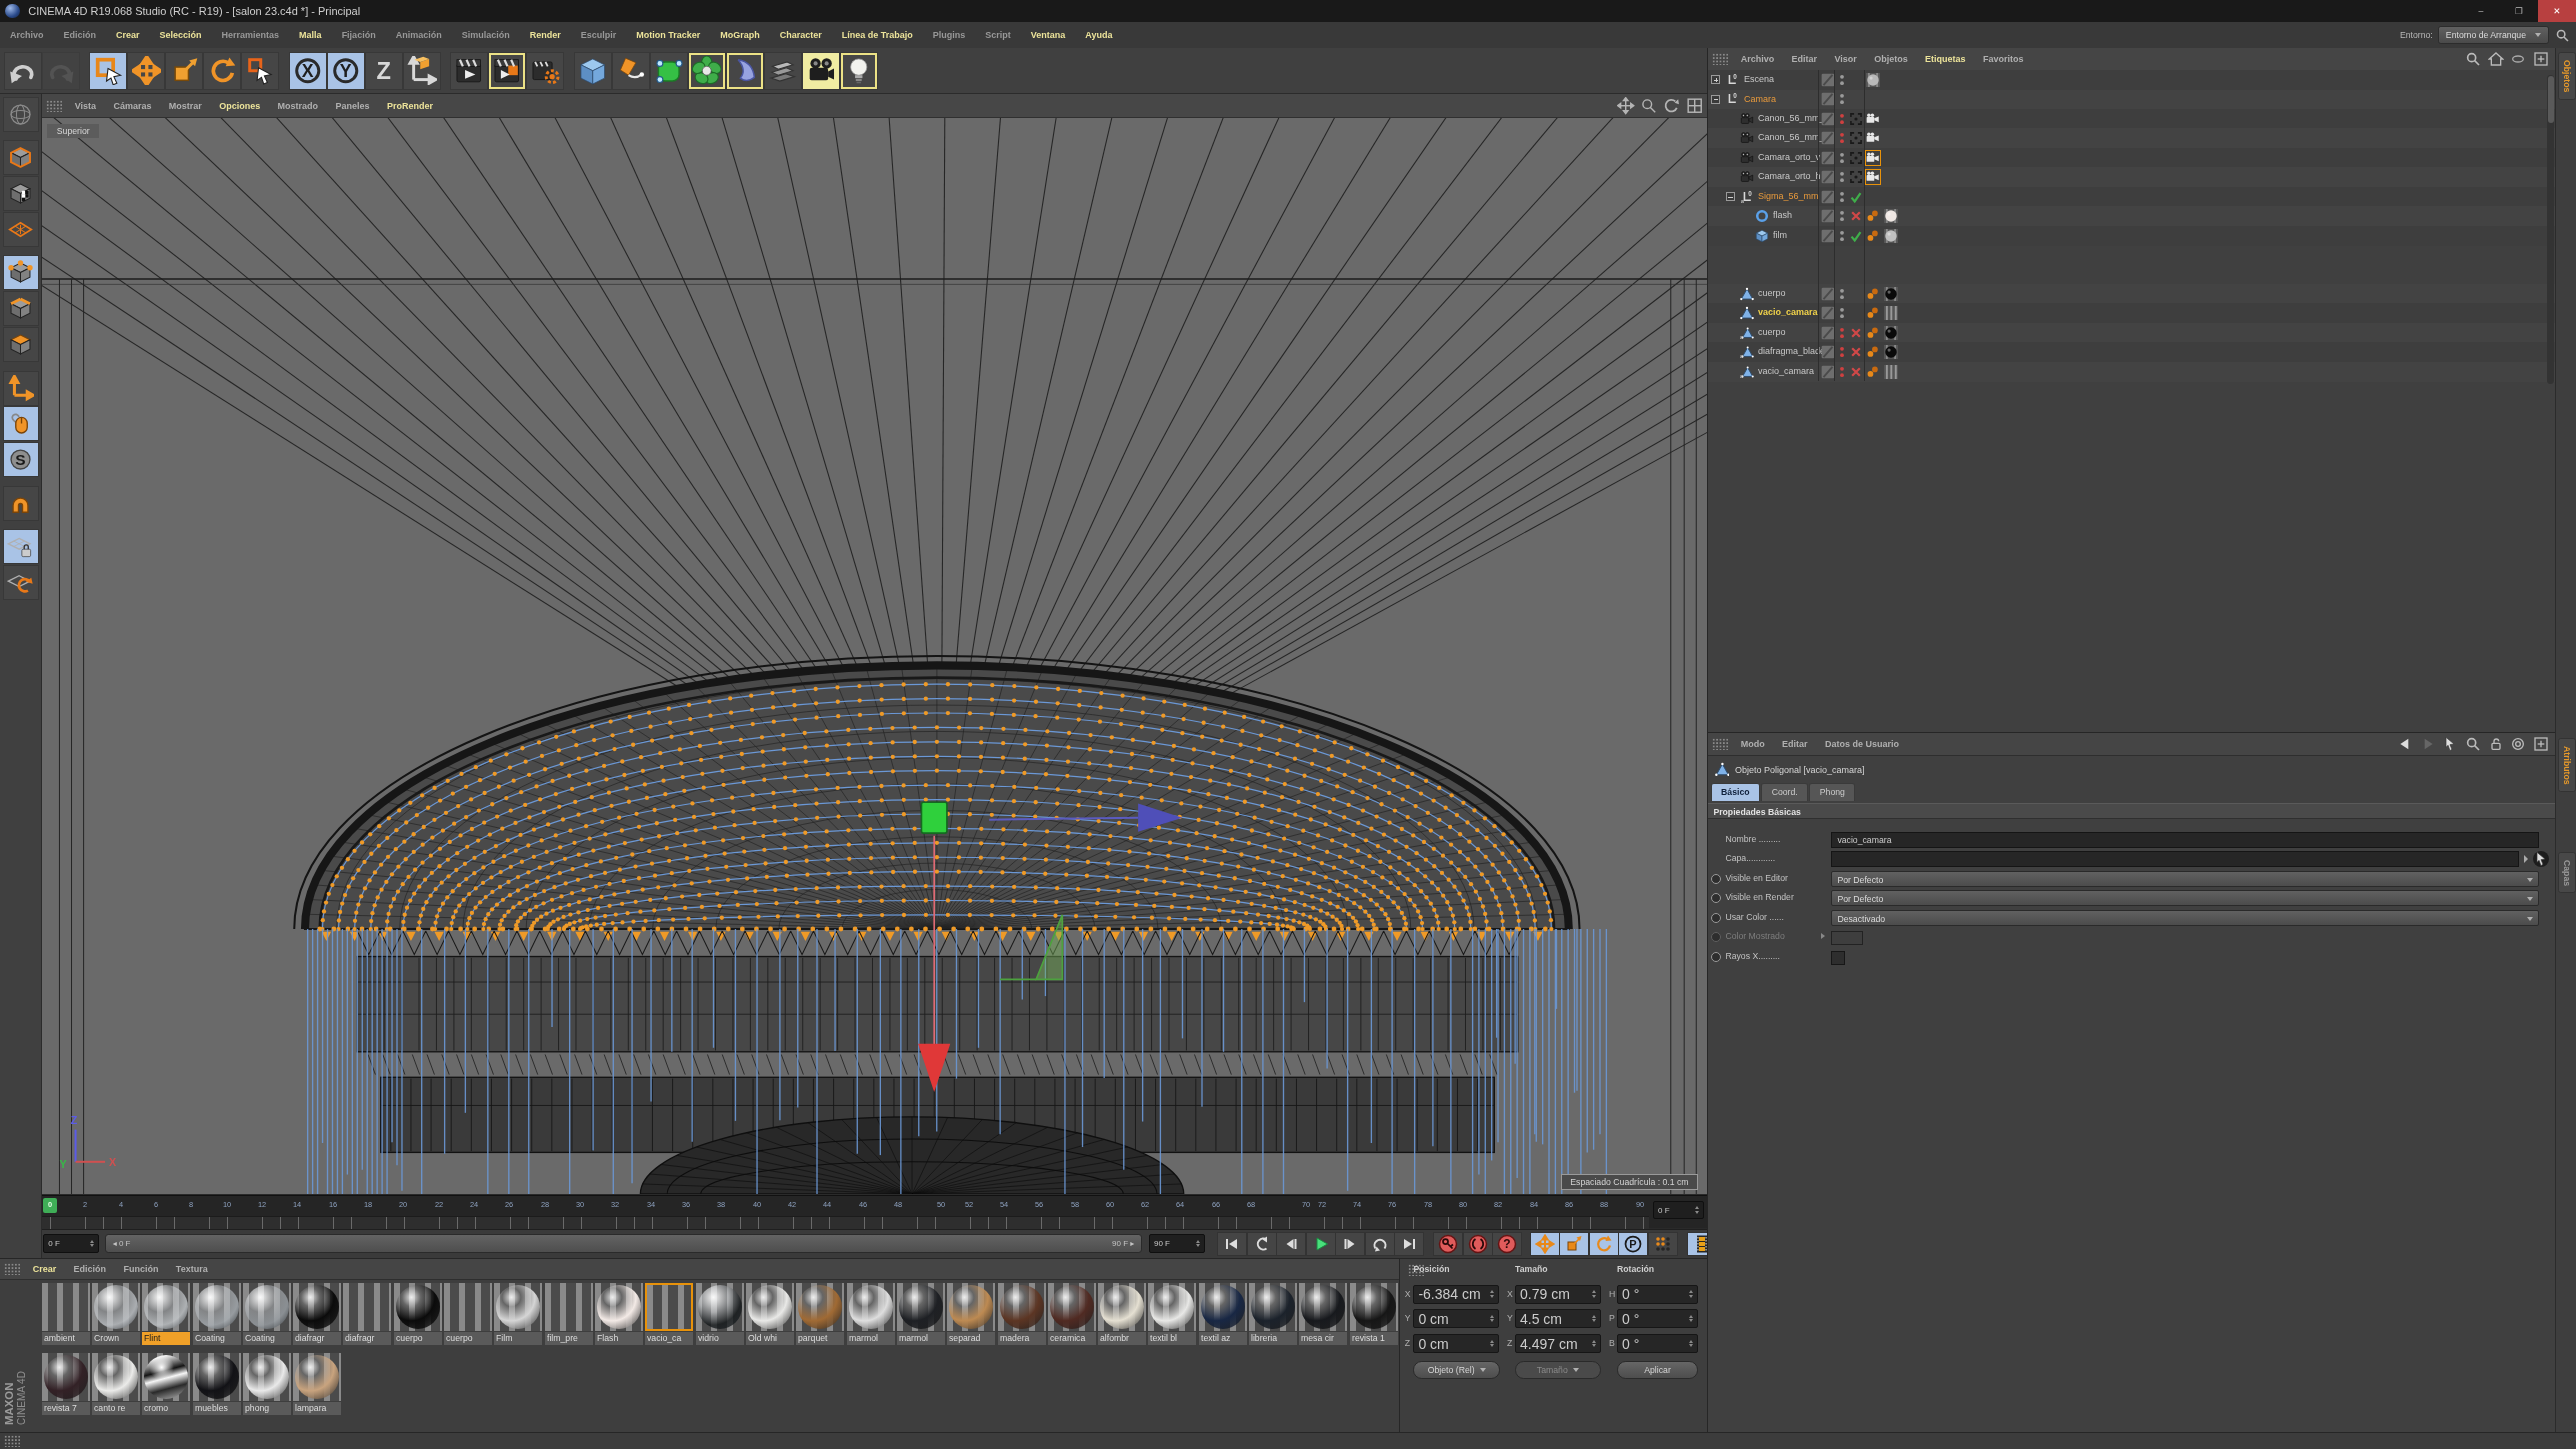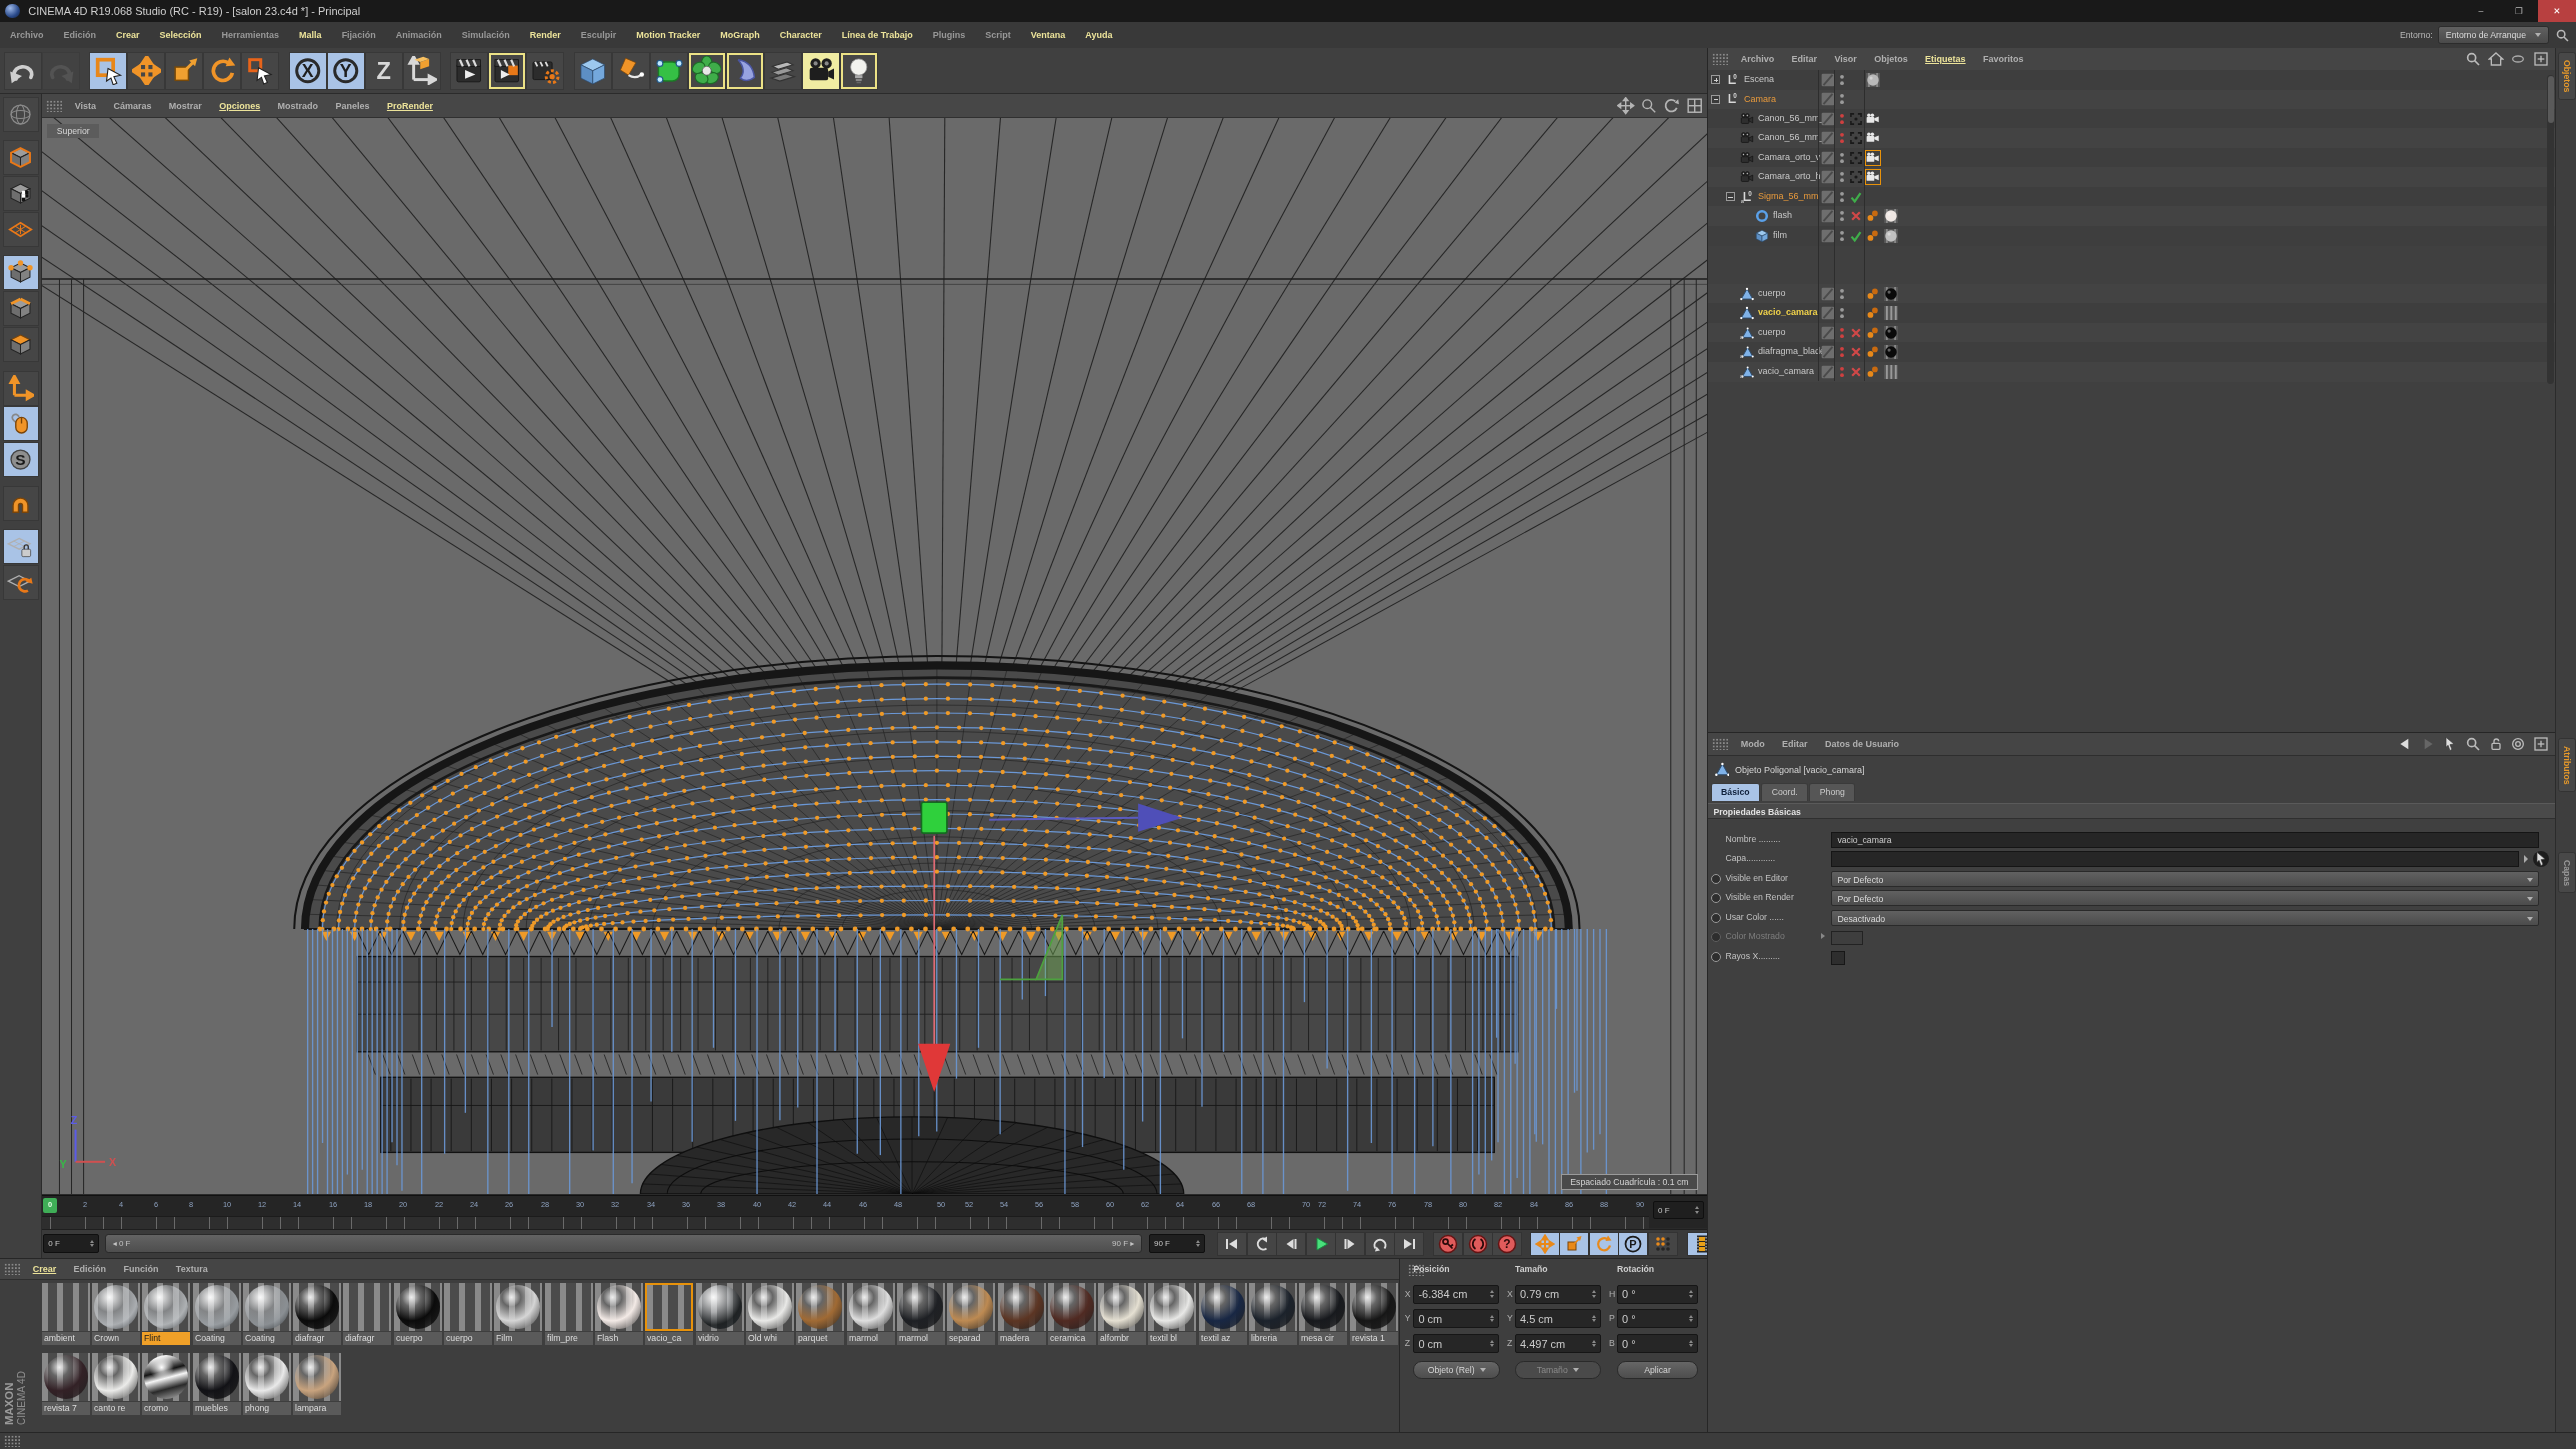--- a/index.html
+++ b/index.html
@@ -90,35 +90,35 @@
   .mat-label.sel{background:#f0a028;color:#1a1a1a;}
   #maxon-logo{position:absolute;left:2.7px;top:72px;height:94px;display:flex;gap:1.3px;}
   .vtext{writing-mode:vertical-rl;transform:rotate(180deg);font-size:10px;color:#8f8f8f;}
   .vtext.b{font-weight:bold;font-size:11.4px;color:#9a9a9a;}
   
   #coords{left:1399px;top:1258px;width:309px;height:174px;background:#3e3e3e;
           border-left:0.7px solid #262626;border-top:0.7px solid #262626;box-sizing:border-box;}
   .co-head{position:absolute;top:5.4px;font-size:8.7px;font-weight:bold;color:#cfcfcf;}
   .co-axis{position:absolute;font-size:8.7px;color:#b0b0b0;}
   .co-field{position:absolute;height:19px;background:#262626;border:0.7px solid #161616;border-radius:2px;
-            color:#cccccc;font-size:11px;display:flex;align-items:center;justify-content:space-between;
+            color:#cccccc;font-size:14px;display:flex;align-items:center;justify-content:space-between;
             padding:0 4px;box-sizing:border-box;}
   .co-btn{position:absolute;height:18px;border-radius:8.7px;background:linear-gradient(#666,#4d4d4d);
           border:0.7px solid #2a2a2a;color:#d6d6d6;font-size:8.7px;display:flex;align-items:center;
           justify-content:center;gap:5.4px;box-sizing:border-box;}
   .co-btn.disabled{color:#8a8a8a;background:#4a4a4a;}
   .caret{width:0;height:0;border-left:3.4px solid transparent;border-right:3.4px solid transparent;
          border-top:4px solid #b0b0b0;}
   
   #rightpanel{left:1707px;top:48px;width:869px;height:1384px;background:#404040;border-left:0.7px solid #262626;box-sizing:border-box;}
   #om{position:absolute;left:0;top:0;width:849px;height:684px;}
   #om-menu,#am-menu{position:absolute;left:0;top:0;width:100%;height:22px;background:#454545;
        border-bottom:0.7px solid #2e2e2e;display:flex;align-items:center;}
   .pm-item{padding:0 8.7px;font-size:9px;font-weight:bold;color:#b0b0b0;}
-  .pm-item.bright{color:#ece39a;text-decoration:underline;}
+  .pm-item.bright{color:#ece39a;}
   .pm-icons{margin-left:auto;display:flex;gap:6.7px;padding-right:8px;}
   .pm-icons svg{width:16px;height:16px;}
   #om-tree{position:absolute;left:0;top:22px;width:100%;height:335px;}
   .om-row{position:absolute;left:0;width:100%;height:19.5px;}
   .om-row:nth-child(odd){background:#3e3e3e;}
   .om-row:nth-child(even){background:#434343;}
   .om-name{position:absolute;top:4px;font-size:9px;color:#c8c8c8;white-space:nowrap;}
   .om-name.orange{color:#e89a3c;}
   .om-name.sel{color:#f0d24a;font-weight:bold;}
   .om-exp{position:absolute;top:5.4px;width:8.7px;height:8.7px;border:0.7px solid #9a9a9a;background:#3a3a3a;

